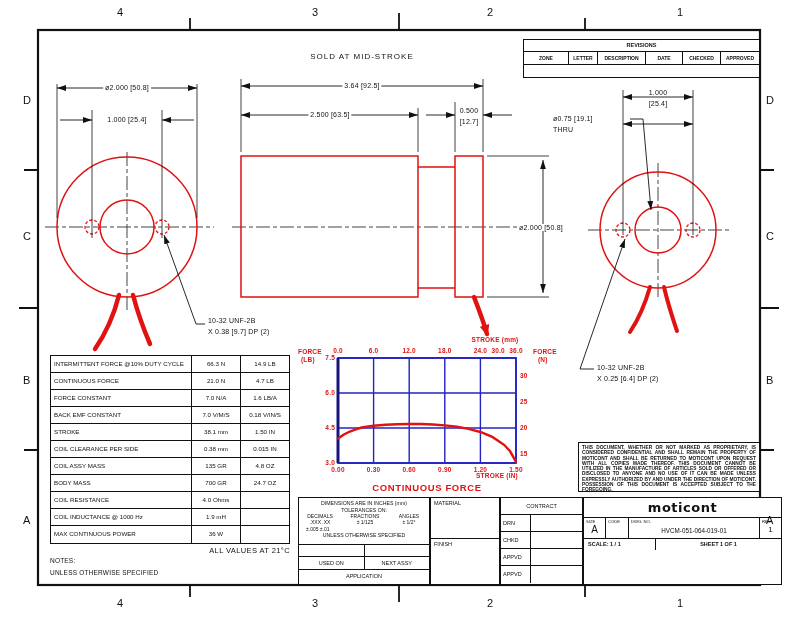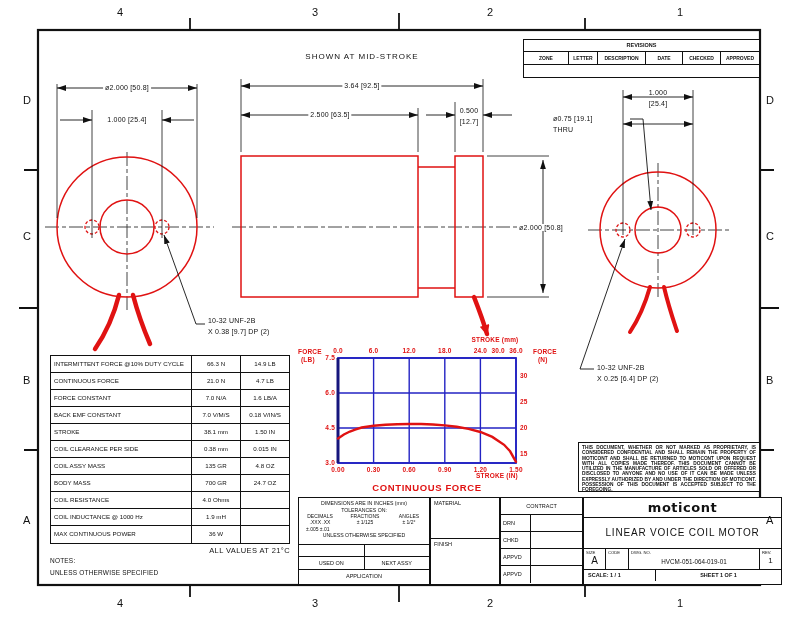--- a/index.html
+++ b/index.html
@@ -131,21 +131,21 @@
         <line x1="338" y1="358" x2="516" y2="358" stroke="#2323c3" stroke-width="1.4"></line>
         <line x1="338" y1="393" x2="516" y2="393" stroke="#2323c3" stroke-width="1.4"></line>
         <line x1="338" y1="428" x2="516" y2="428" stroke="#2323c3" stroke-width="1.4"></line>
         <line x1="338" y1="463" x2="516" y2="463" stroke="#2323c3" stroke-width="1.4"></line>
         <rect x="338" y="358" width="178" height="105" fill="none" stroke="#2323c3" stroke-width="1.8"></rect>
         <line x1="338" y1="358" x2="338" y2="463" stroke="#15157d" stroke-width="3"></line>
         <polyline points="338.0,438.5 343.9,434.5 349.9,431.5 355.8,429.4 361.7,427.5 373.6,425.7 385.5,424.7 397.3,424.3 409.2,424.0 421.1,424.0 432.9,424.5 444.8,425.4 456.7,426.8 468.5,428.9 480.4,432.0 492.3,436.9 504.1,444.8 510.1,451.3 516.0,461.8" fill="none" stroke="#e01212" stroke-width="2.4" stroke-linecap="round"></polyline>
       </g>
   </svg>
 
-  <div class="t c" style="left:362px;top:52px;font-size:8px;letter-spacing:1px">SHOWN AT MID-STROKE</div>
+  <div class="t c" style="left:362px;top:52px;font-size:8px;letter-spacing:1px">SOLD AT MID-STROKE</div>
 
   <div class="t c bg" style="left:127px;top:84px">ø2.000 [50.8]</div>
   <div class="t c bg" style="left:127px;top:116px">1.000 [25.4]</div>
   <div class="t" style="left:208px;top:317px">10-32 UNF-2B</div>
   <div class="t" style="left:208px;top:328px">X 0.38 [9.7] DP (2)</div>
 
   <div class="t c bg" style="left:362px;top:82px">3.64 [92.5]</div>
   <div class="t c bg" style="left:330px;top:111px">2.500 [63.5]</div>
   <div class="t c bg" style="left:469px;top:107px">0.500</div>
   <div class="t c bg" style="left:469px;top:118px">[12.7]</div>
@@ -287,21 +287,20 @@
         </div>
         <div class="so-row">
           <div class="so-label">APPVD</div>
           <div class="so-val"></div>
         </div>
       </div>
   </div>
 
   <div id="title-box" class="blk">
     <div class="logo-row">moticont</div>
-    <div class="title-row">LINEAR VOICE COIL MOTOR</div>
     <div class="info-row">
       <div class="cell" style="width:22px">
         <div class="cl">SIZE</div>
         <div class="cv-size">A</div>
       </div>
       <div class="cell" style="width:23px">
         <div class="cl">CODE</div>
       </div>
       <div class="cell" style="flex:1">
         <div class="cl">DWG. NO.</div>

